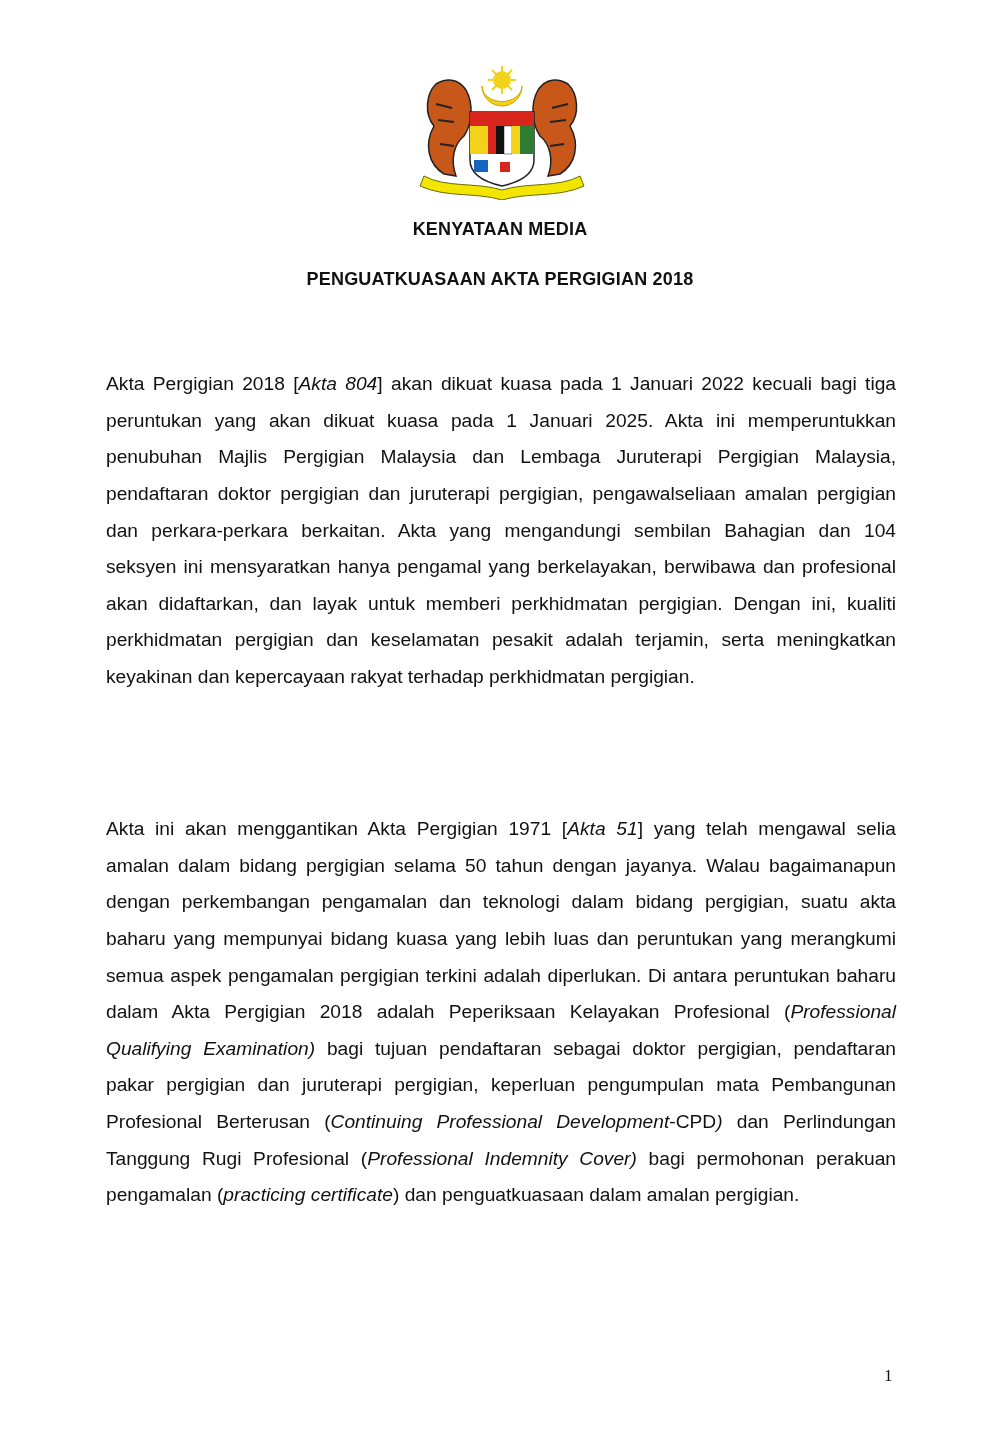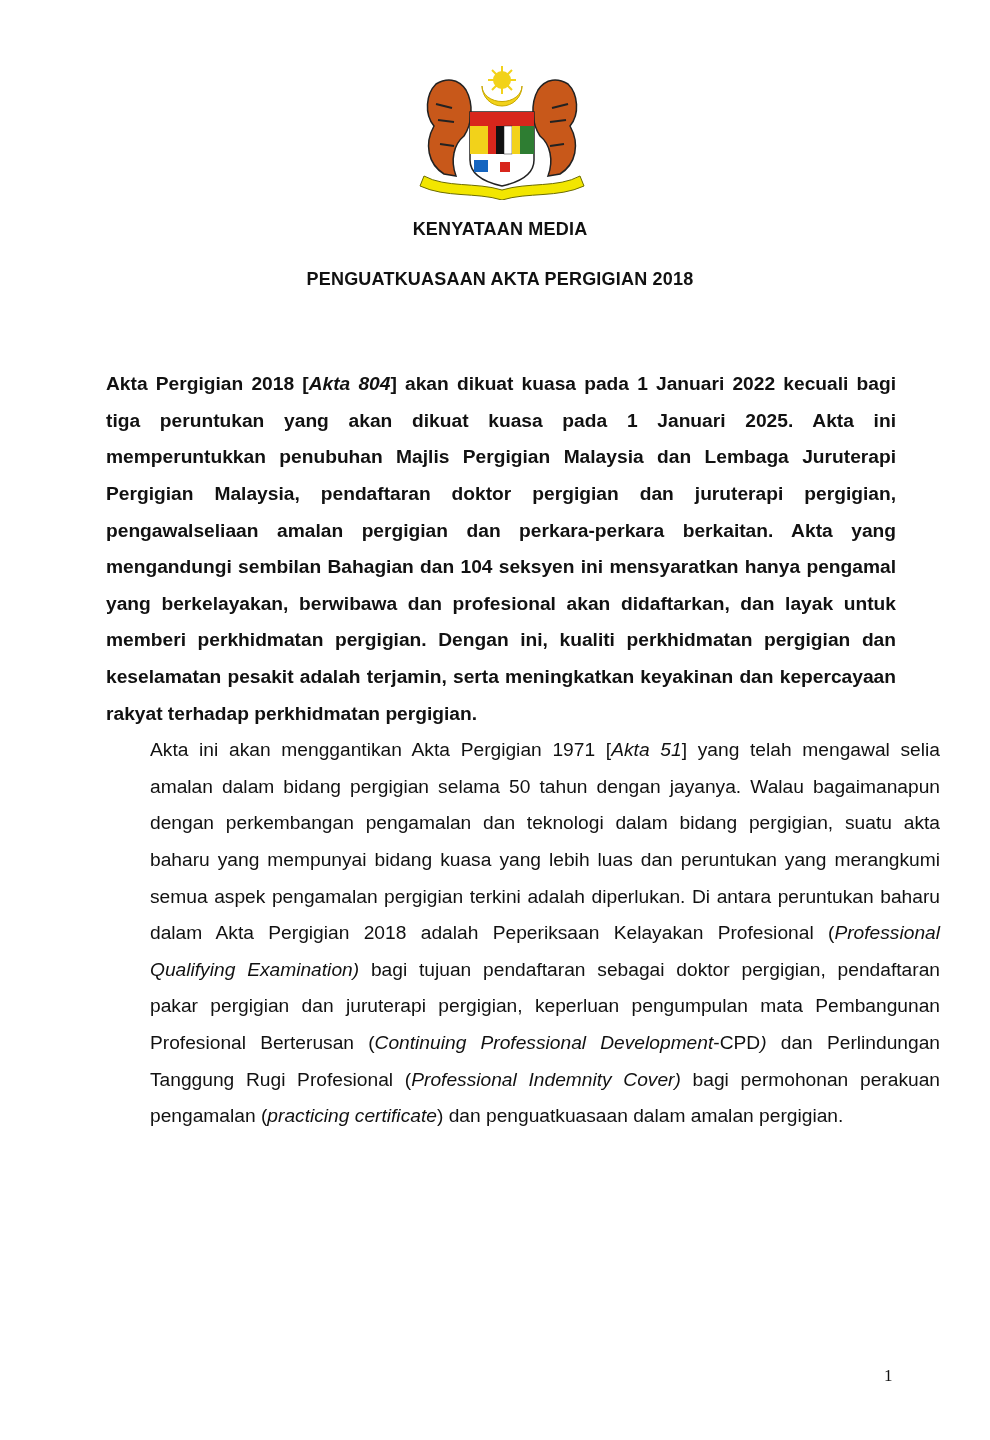--- a/index.html
+++ b/index.html
@@ -5,22 +5,22 @@
   html, body { margin: 0; padding: 0; background: #ffffff; }
   body { width: 990px; height: 1440px; position: relative; overflow: hidden;
          font-family: "Liberation Sans", sans-serif; color: #111; }
   .logo { position: absolute; left: 416px; top: 64px; width: 172px; height: 136px; }
   .title { position: absolute; left: 0; width: 1000px; text-align: center;
            font-weight: bold; font-size: 18px; letter-spacing: 0.2px; }
   .t1 { top: 219px; }
   .t2 { top: 269px; }
   .para { position: absolute; left: 106px; width: 790px; font-size: 19.2px;
           line-height: 36.6px; text-align: justify; }
-  .p1 { top: 347px; font-weight: bold; }
-  .p2 { top: 713px; margin-left: 44px; }
+  .p1 { top: 347px; }
+  .p2 { top: 792px; }
   .page-num { position: absolute; left: 884px; top: 1366px; font-family: "Liberation Serif", serif; font-size: 17px; }
 </style>
 </head>
 <body>
 
 <div class="logo">
   <svg width="172" height="136" viewBox="0 0 172 136">
 
     <g transform="translate(86,16)">
       <circle r="9" fill="#f2d21a"></circle>

